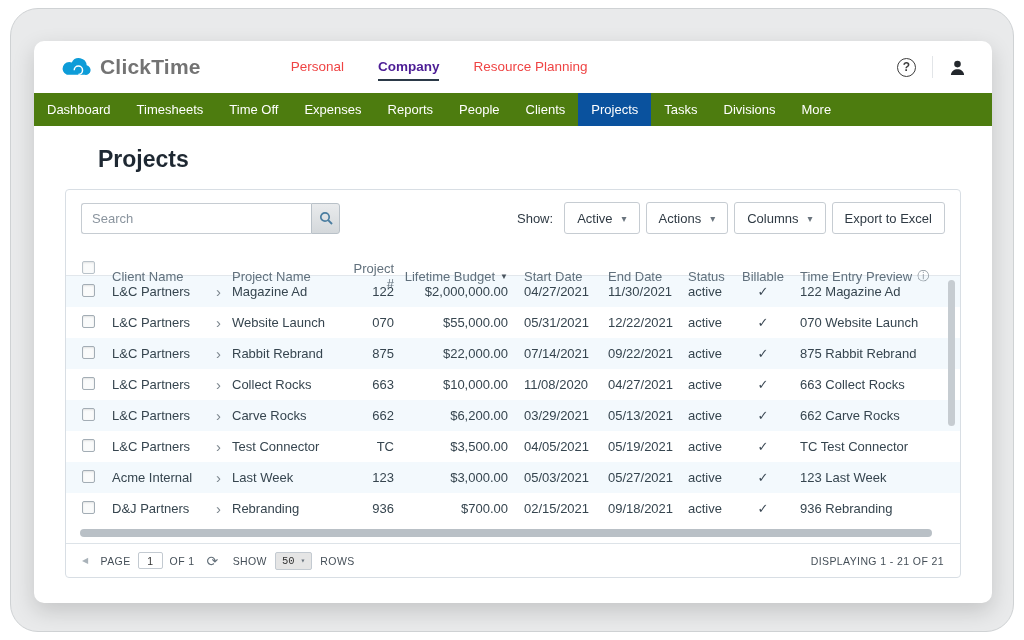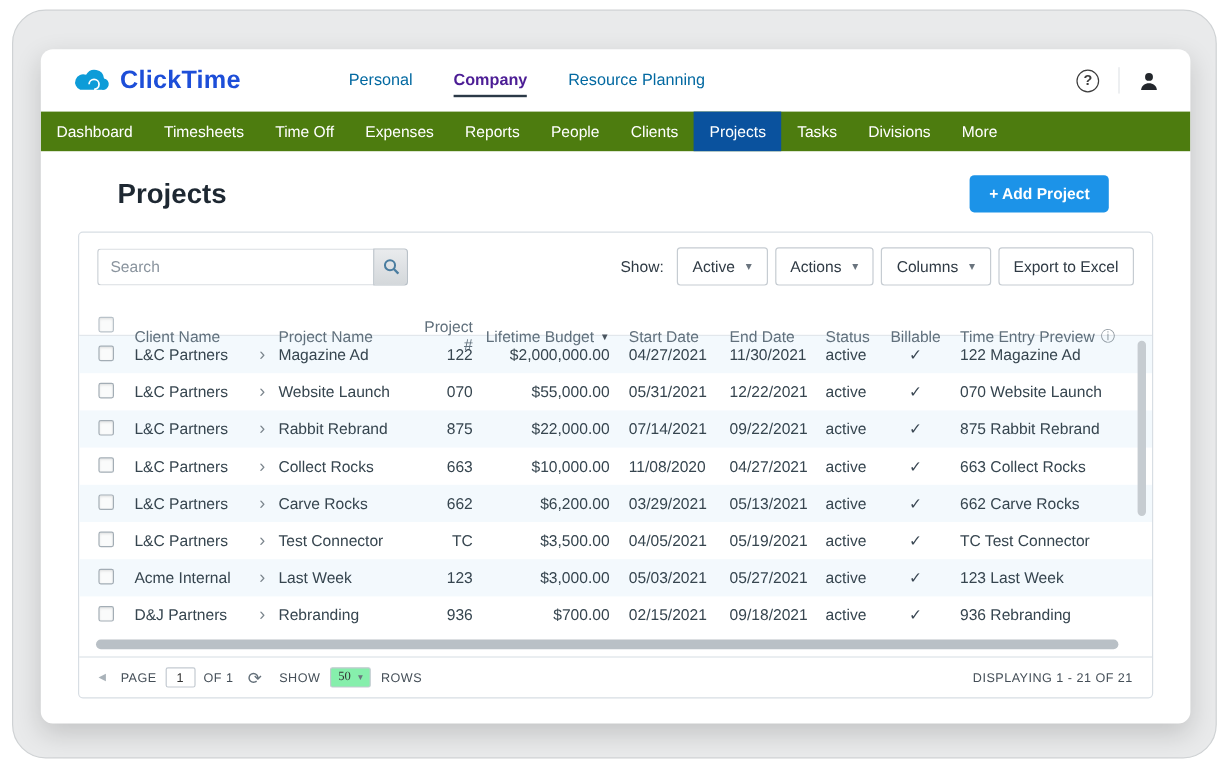--- a/index.html
+++ b/index.html
@@ -7,23 +7,23 @@
 
   .frame { position: absolute; left: 10px; top: 8px; width: 1004px; height: 624px;
            background: #e9eaeb; border: 1px solid #cfd2d4; border-radius: 28px; }
   .window { position: absolute; left: 23px; top: 32px; width: 958px; height: 562px;
             background: #fff; border-radius: 10px; box-shadow: 0 8px 22px rgba(0,0,0,.16);
             overflow: hidden; display: flex; flex-direction: column; }
 
   
   .topbar { height: 52px; display: flex; align-items: center; padding: 0 26px; flex: none; }
   .logo { display: flex; align-items: center; gap: 6px; }
-  .logo-text { font-size: 21px; font-weight: bold; color: #1d4ed8; letter-spacing: .2px; }
+  .logo-text { font-size: 21px; font-weight: bold; color: #737373; letter-spacing: .2px; }
   .top-nav { display: flex; gap: 34px; margin-left: 90px; }
-  .top-nav-item { font-size: 13.5px; color: #0369a1; padding: 6px 0 5px; cursor: default; }
+  .top-nav-item { font-size: 13.5px; color: #ef4444; padding: 6px 0 5px; cursor: default; }
   .top-nav-item.active { font-weight: bold; color: #4c1d95; border-bottom: 2px solid #2b3947; }
   .top-actions { margin-left: auto; display: flex; align-items: center; gap: 16px; }
   .help-btn { width: 19px; height: 19px; border: 1.6px solid #3d3d3d; border-radius: 50%;
               display: flex; align-items: center; justify-content: center;
               font-size: 12px; font-weight: bold; color: #3d3d3d; }
   .vdiv { width: 1px; height: 22px; background: #e2e5e8; }
 
   
   .main-nav { height: 33px; background: #4d7c0f; display: flex; align-items: stretch; flex: none; }
   .main-nav-item { color: #fff; font-size: 13px; padding: 0 13px; display: flex; align-items: center; cursor: default; }
@@ -87,22 +87,22 @@
   
   .card-footer { border-top: 1px solid #dde3e8; height: 34px; display: flex; align-items: center;
                  padding: 0 16px; font-size: 10.5px; color: #454f58; letter-spacing: .4px; }
   .pg-prev { font-size: 8px; color: #a9b2b9; margin-right: 8px; cursor: pointer; }
   .pg-label { margin: 0 4px; }
   .pg-input { width: 25px; height: 17px; border: 1px solid #c3cad1; border-radius: 2px;
               text-align: center; font-size: 10.5px; font-family: "Liberation Sans", sans-serif;
               color: #333; margin: 0 3px; }
   .refresh { font-size: 14px; color: #64707a; margin: 0 10px 0 8px; cursor: pointer; }
   .rows-select { display: inline-flex; align-items: center; gap: 6px; border: 1px solid #c3cad1;
-                 border-radius: 2px; background: #86efac; padding: 2px 6px; font-size: 10.5px;
-                 color: #333; margin: 0 4px; font-family: Liberation Serif, serif; cursor: pointer; }
+                 border-radius: 2px; background: #e5e5e5; padding: 2px 6px; font-size: 10.5px;
+                 color: #333; margin: 0 4px; font-family: Liberation Mono, monospace; cursor: pointer; }
   .rows-select .caret { font-size: 8px; }
   .displaying { margin-left: auto; }
 </style>
 </head>
 <body>
 
 <div class="frame">
   <div class="window">
 
     <header class="topbar">
@@ -141,21 +141,20 @@
         <div class="main-nav-item">People</div>
         <div class="main-nav-item">Clients</div>
         <div class="main-nav-item active">Projects</div>
         <div class="main-nav-item">Tasks</div>
         <div class="main-nav-item">Divisions</div>
         <div class="main-nav-item">More</div>
       </nav>
 
     <div class="page-head">
       <h1 class="page-title">Projects</h1>
-      <button class="add-btn">+ Add Project</button>
     </div>
 
     <div class="card">
 
       <div class="toolbar">
         <div class="search">
           <input class="search-input" placeholder="Search" style="">
           <button class="search-btn">
             <svg width="14" height="14" viewBox="0 0 14 14">
               <circle cx="6" cy="6" r="4.2" fill="none" stroke="#4a7da0" stroke-width="1.7"></circle>

